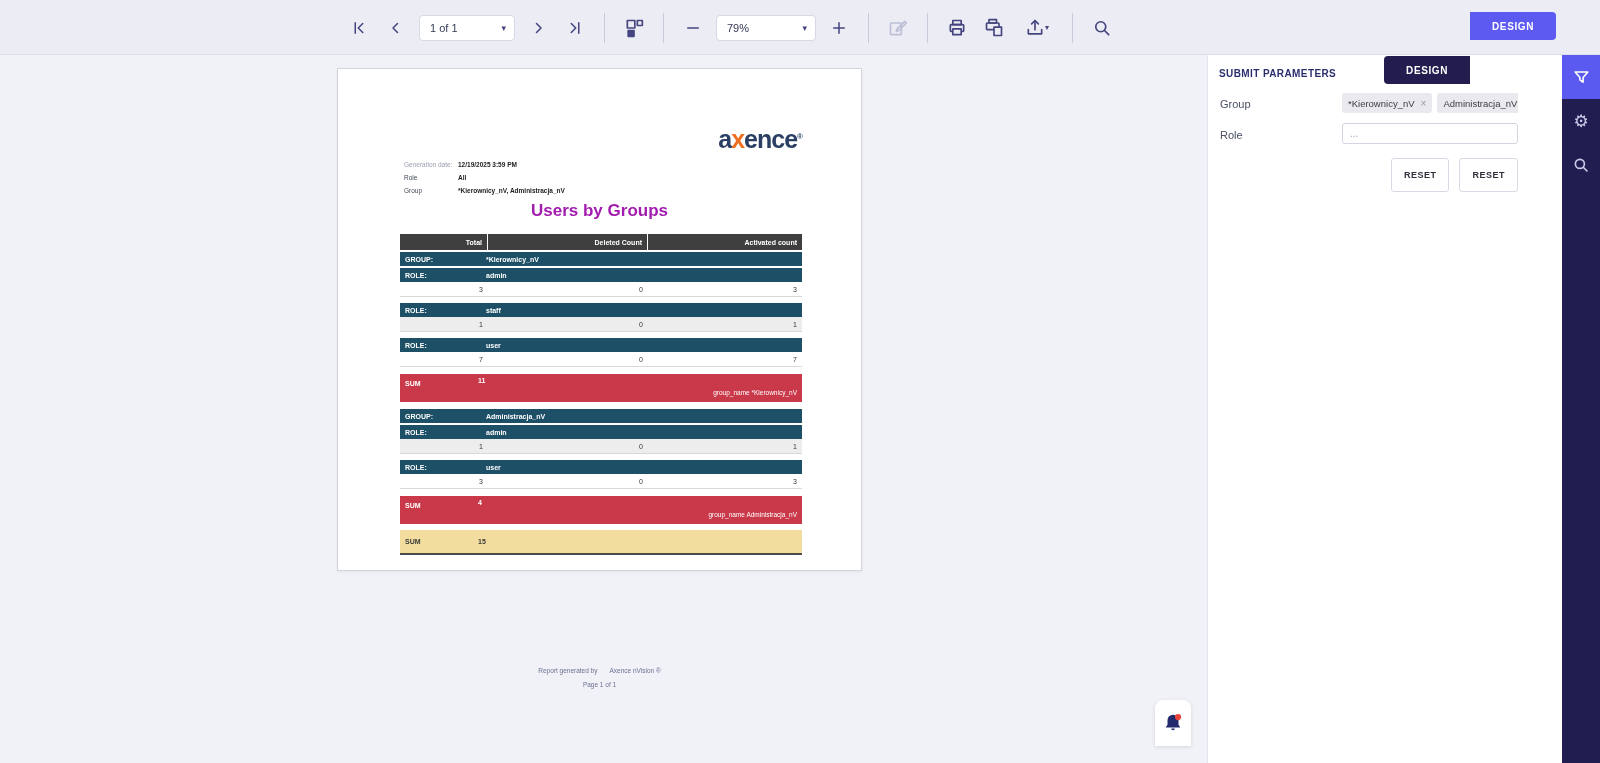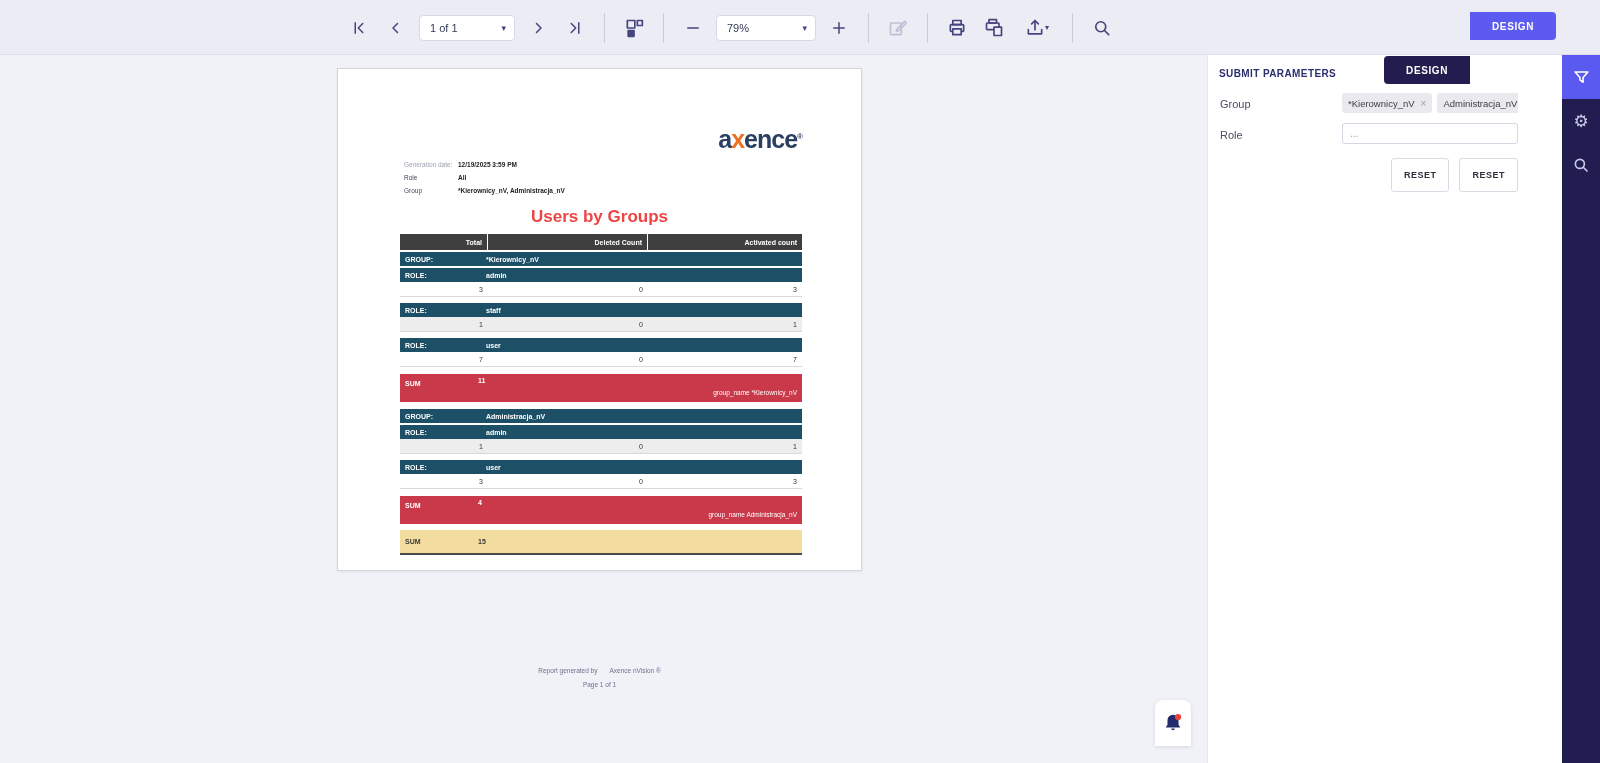--- a/index.html
+++ b/index.html
@@ -37,22 +37,22 @@
     background:#fff; border:1px solid #d4d5dc; box-shadow:0 1px 3px rgba(0,0,0,.06); }
   .logo { position:absolute; top:56px; right:58px; font-size:25px; font-weight:bold;
     letter-spacing:-1px; color:#2a3f63; }
   .logo .lx { color:#f07022; }
   .logo sup { font-size:8px; color:#2a3f63; letter-spacing:0; }
   .meta { position:absolute; left:66px; top:89px; font-size:6.5px; }
   .meta-row { display:flex; height:13px; align-items:center; }
   .meta-label { width:54px; color:#444a58; }
   .meta-row:first-child .meta-label { color:#9aa0ae; }
   .meta-value { font-weight:bold; color:#222; }
-  .rtitle { position:absolute; left:0; top:138px; width:100%; text-align:center;
-    font-size:17px; font-weight:bold; color:#ef4444; }
+  .rtitle { position:absolute; left:0; top:132px; width:100%; text-align:center;
+    font-size:17px; font-weight:bold; color:#a21caf; }
 
   
   .rtable { position:absolute; left:62px; top:165px; width:402px; font-size:7px; }
   .trow { display:flex; align-items:center; }
   .thead { height:16px; background:#3f3f3f; color:#fff; font-weight:bold; }
   .thead .tc { height:100%; display:flex; align-items:center; justify-content:flex-end;
     padding-right:5px; }
   .tc1 { width:88px; } .tc2 { width:160px; } .tc3 { width:154px; }
   .thead .tc1, .thead .tc2 { border-right:1px solid #fff; }
   .teal { height:14px; background:#1d4f66; color:#fff; font-weight:bold; position:relative; }

